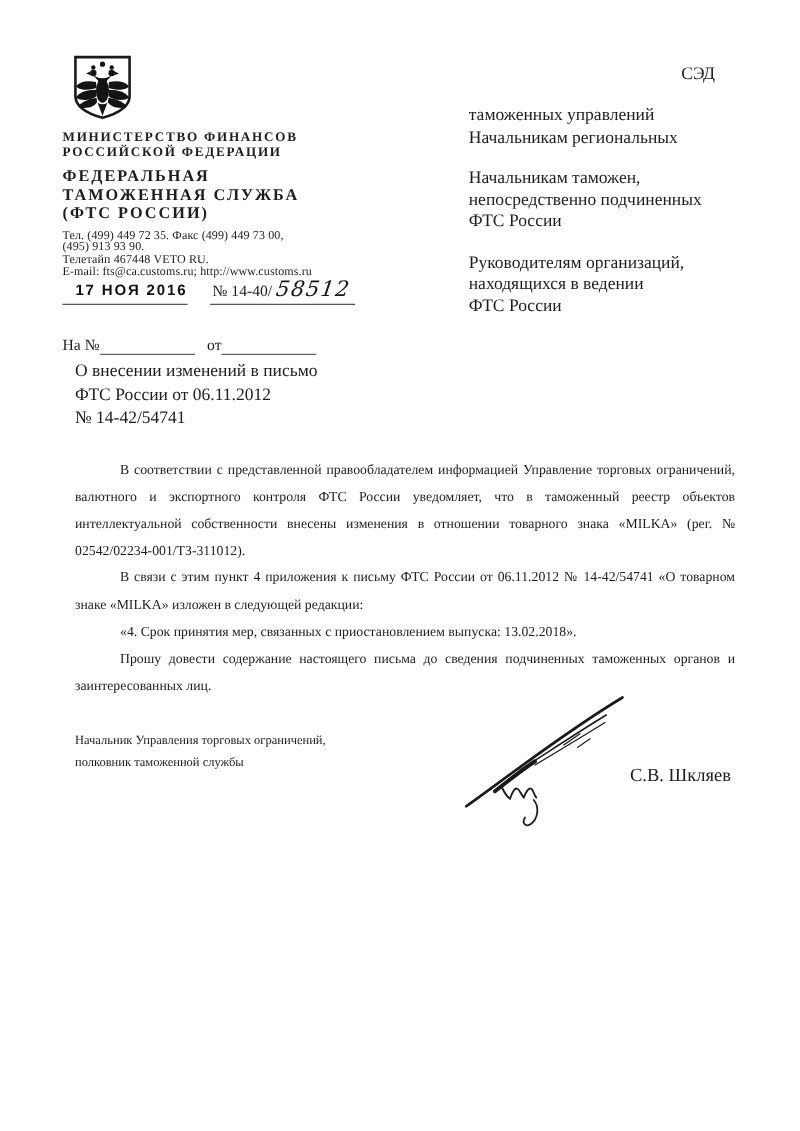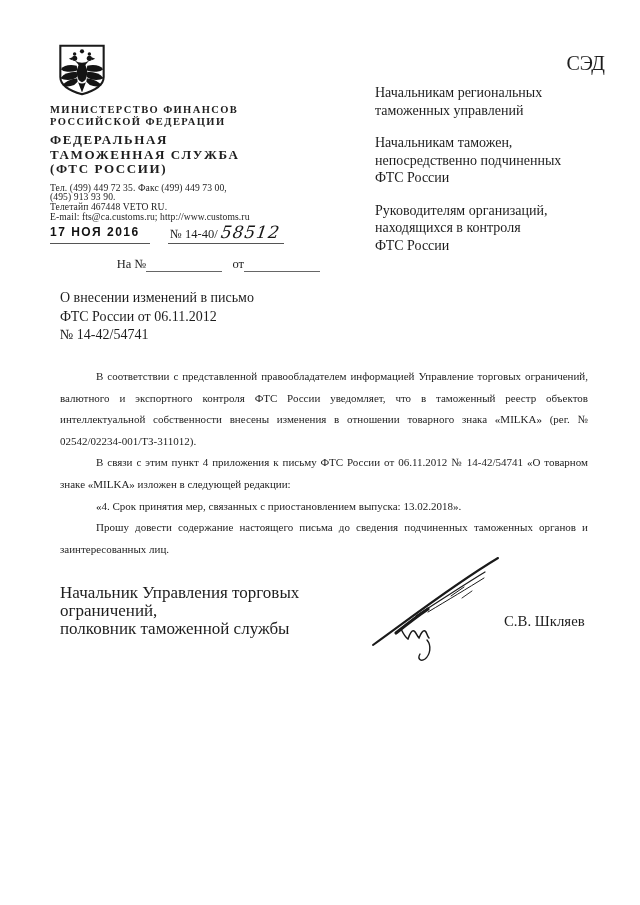--- a/index.html
+++ b/index.html
@@ -14,40 +14,40 @@
   }
   
   .lh{position:absolute;left:50px;top:44px;width:306px;text-align:left;}
   .emblem{display:inline-block;margin-bottom:4px;}
   .ministry{font-weight:bold;font-size:10.5px;line-height:11.5px;letter-spacing:1.4px;}
   .agency{font-weight:bold;font-size:13px;line-height:14.5px;letter-spacing:1.6px;margin-top:6px;}
   .contacts{font-size:9.6px;line-height:9.9px;margin-top:6px;letter-spacing:.1px;}
   
   .refblock{position:absolute;left:50px;top:222px;width:270px;font-size:12.5px;}
   .refrow{display:flex;align-items:flex-end;}
-  .stamp-cell{width:100px;border-bottom:1px solid #555;text-align:left;padding-bottom:3px;}
+  .stamp-cell{width:100px;border-bottom:1px solid #555;text-align:right;padding-bottom:3px;}
   .stamp{font-family:"Liberation Sans","DejaVu Sans",sans-serif;font-weight:bold;
          font-size:12px;letter-spacing:1.5px;color:#111;white-space:nowrap;}
   .num-cell{margin-left:18px;border-bottom:1px solid #555;padding:0 4px 1px 2px;white-space:nowrap;}
   .hand{font-family:"DejaVu Serif",serif;font-style:italic;font-size:17px;
         letter-spacing:1px;transform:skewX(-8deg);display:inline-block;color:#161616;}
-  .refrow2{display:flex;align-items:flex-end;margin-top:13px;justify-content:flex-end;}
+  .refrow2{display:flex;align-items:flex-end;margin-top:25px;}
   .blankline{border-bottom:1px solid #666;height:14px;}
   
-  .sed{position:absolute;left:545px;top:52px;width:60px;text-align:right;font-size:20px;}
+  .sed{position:absolute;left:545px;top:52px;width:60px;text-align:left;font-size:14px;}
   .addr{position:absolute;left:375px;top:84px;width:240px;font-size:14px;line-height:17.5px;}
   .addr .grp{margin-bottom:15px;}
   
   .subject{position:absolute;left:60px;top:289px;width:280px;font-size:14px;line-height:18.5px;}
   
   .bodytxt{position:absolute;left:60px;top:366px;width:528px;
            font-size:11px;line-height:21.6px;text-align:justify;}
   .bodytxt p{margin:0;text-indent:36px;}
   
-  .sig-pos{position:absolute;left:60px;top:584px;width:320px;font-size:17px;line-height:17.8px;}
+  .sig-pos{position:absolute;left:60px;top:584px;width:320px;font-size:10px;line-height:17.8px;}
   .sig-name{position:absolute;left:504px;top:613px;font-size:14.8px;white-space:nowrap;font-family:Liberation Serif, serif;}
   .sig-svg{position:absolute;left:358px;top:550px;}
   .nosel{user-select:none;}
 </style>
 </head>
 <body>
 
 <div class="page">
 
   <div class="lh">
@@ -104,31 +104,31 @@
       <span class="blankline" style="width:76px;"></span>
       <span style="margin-left:10px;">от</span>
       <span class="blankline" style="width:76px;"></span>
     </div>
   </div>
 
   <div class="sed">СЭД</div>
 
   <div class="addr">
     <div class="grp">
+      <div>таможенных управлений</div>
       <div>Начальникам региональных</div>
-      <div>таможенных управлений</div>
     </div>
     <div class="grp">
       <div>Начальникам таможен,</div>
       <div>непосредственно подчиненных</div>
       <div>ФТС России</div>
     </div>
     <div class="grp">
       <div>Руководителям организаций,</div>
-      <div>находящихся в контроля</div>
+      <div>находящихся в ведении</div>
       <div>ФТС России</div>
     </div>
   </div>
 
   <div class="subject">
     <div>О внесении изменений в письмо</div>
     <div>ФТС России от 06.11.2012</div>
     <div>№ 14-42/54741</div>
   </div>
 

